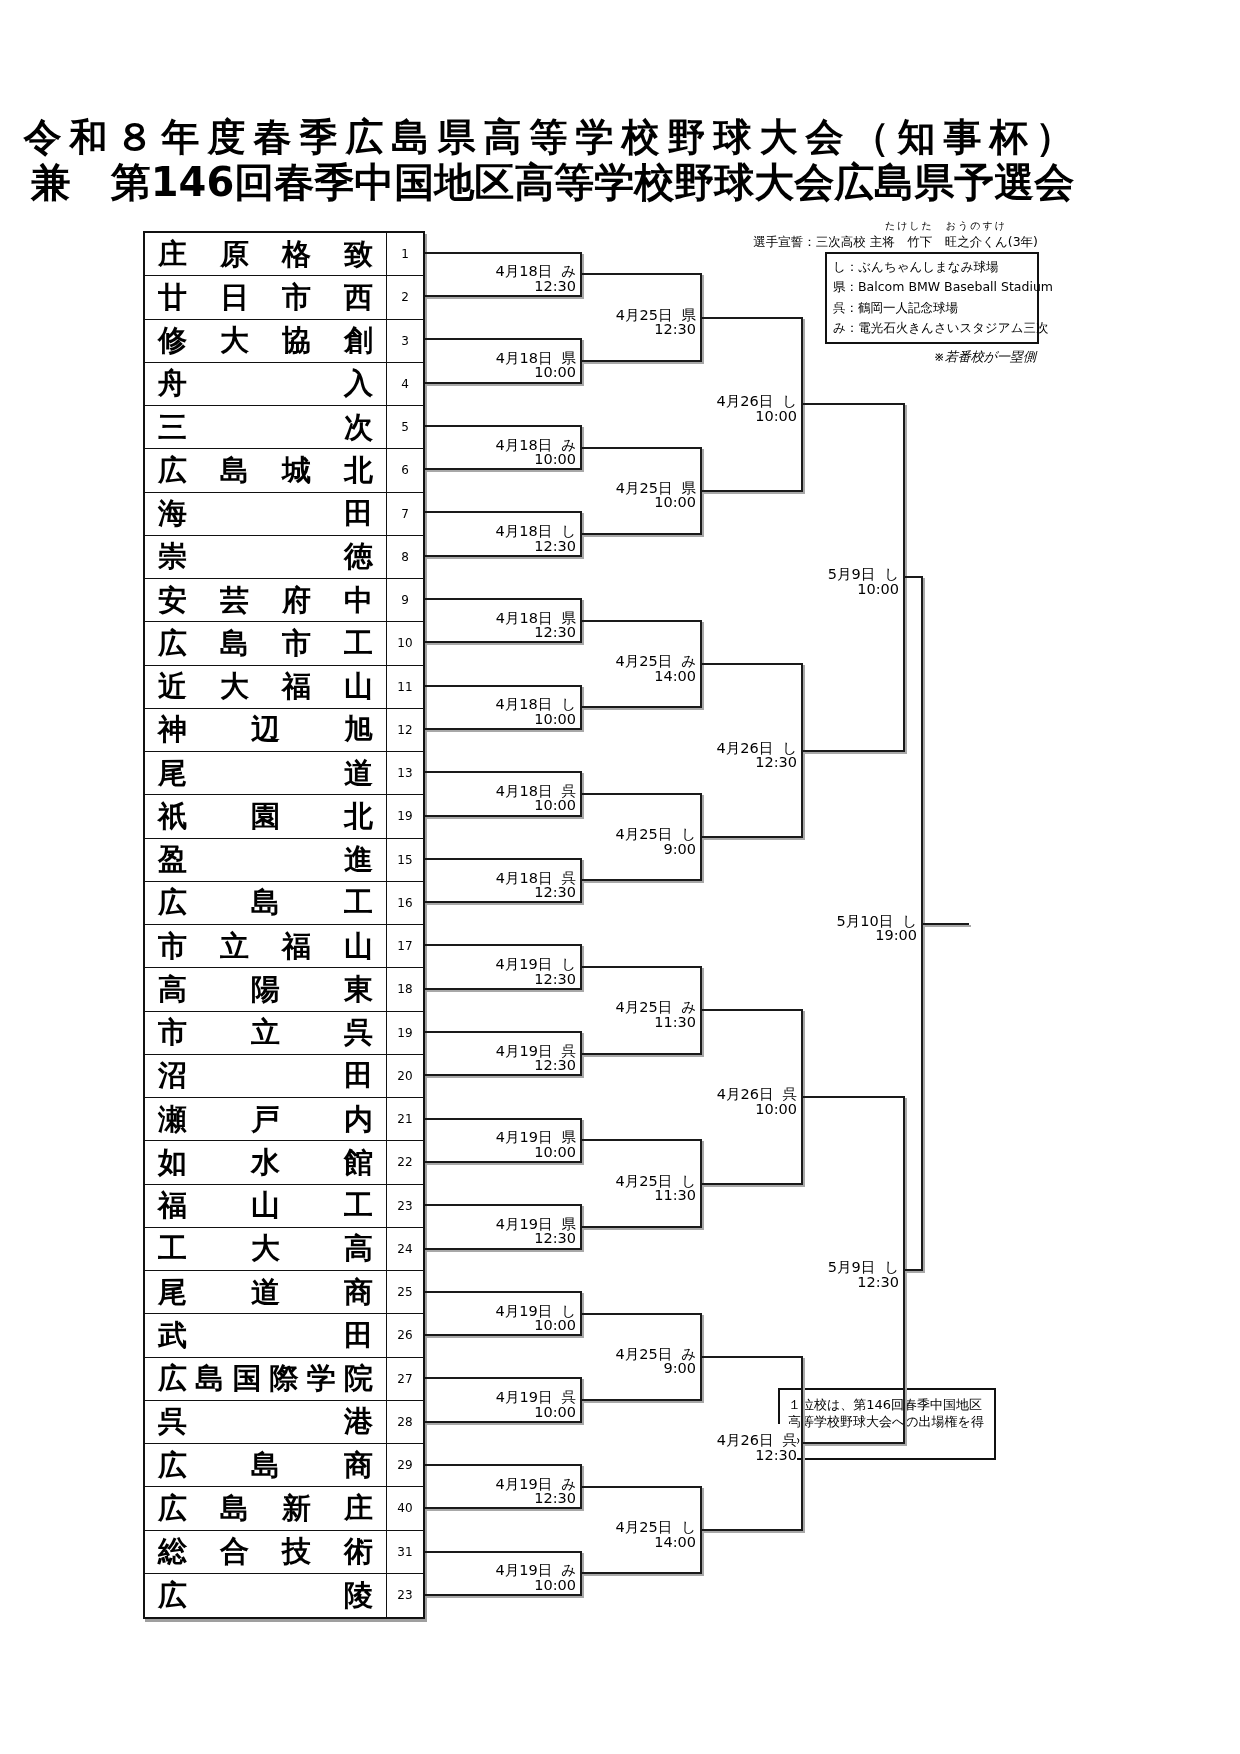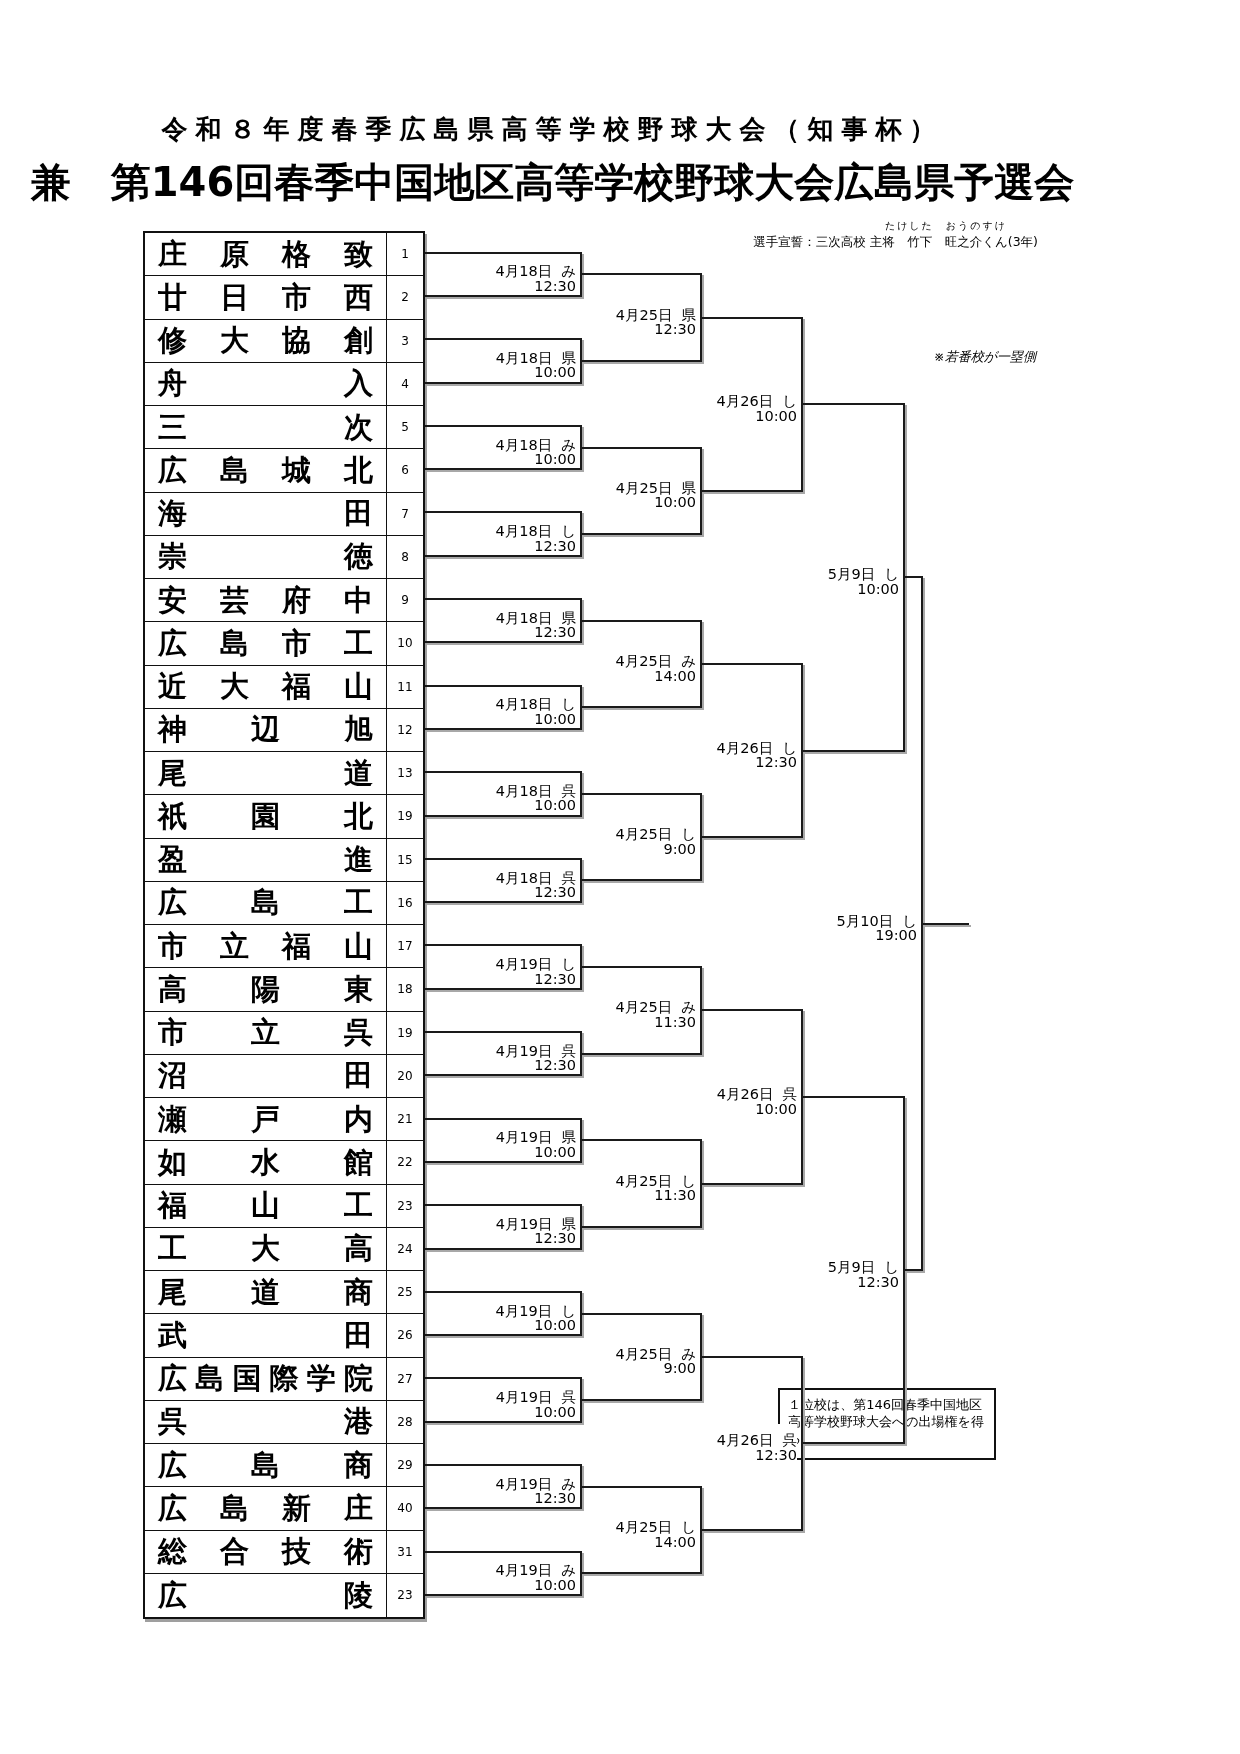--- a/index.html
+++ b/index.html
@@ -1,21 +1,21 @@
 <!DOCTYPE html>
 <html><head>
 <meta charset="utf-8">
 <style>
   * { margin:0; padding:0; box-sizing:border-box; }
   html,body { background:#e8e8e8; }
   body { font-family:"DejaVu Sans","Liberation Sans",sans-serif; }
   .page { position:relative; width:1240px; height:1754px; background:#ffffff; color:#000; overflow:hidden; margin:0 auto; }
 
   .title1 { position:absolute; left:0; top:112px; width:1105px; text-align:center;
-            font-size:26px; font-weight:900; letter-spacing:8px; white-space:nowrap; }
+            font-size:38px; font-weight:900; letter-spacing:8px; white-space:nowrap; }
   .title2 { position:absolute; left:0; top:155px; width:1105px; text-align:center;
             font-size:40px; font-weight:900; white-space:nowrap; }
 
   .furigana { position:absolute; top:219px; right:233px; font-size:10px; letter-spacing:2px; white-space:nowrap; }
   .pledge   { position:absolute; top:234px; right:202px; font-size:12.5px; white-space:nowrap; }
 
   .venue-box { position:absolute; left:825px; top:252px; width:214px; height:92px;
                border:2px solid #111; background:#fff; padding:3px 6px;
                display:flex; flex-direction:column; justify-content:space-around; }
   .venue-line { font-size:12.5px; white-space:nowrap; }
@@ -49,20 +49,26 @@
 <body>
 
 <div class="page">
 
   <div class="title1">令和８年度春季広島県高等学校野球大会（知事杯）</div>
   <div class="title2">兼　第146回春季中国地区高等学校野球大会広島県予選会</div>
 
   <div class="furigana">たけした　おうのすけ</div>
   <div class="pledge">選手宣誓：三次高校 主将　竹下　旺之介くん(3年)</div>
 
+  <div class="venue-box">
+    <div class="venue-line">し：ぶんちゃんしまなみ球場</div>
+    <div class="venue-line">県：Balcom BMW Baseball Stadium</div>
+    <div class="venue-line">呉：鶴岡一人記念球場</div>
+    <div class="venue-line">み：電光石火きんさいスタジアム三次</div>
+  </div>
 
   <div class="base-note">※若番校が一塁側</div>
 
   <div class="qual-note">１位校は、第146回春季中国地区高等学校野球大会への出場権を得る。</div>
 
   <div class="team-table" id="team-table">
       <div class="team-row">
         <div class="team-name">
           <span>庄</span>
           <span>原</span>

